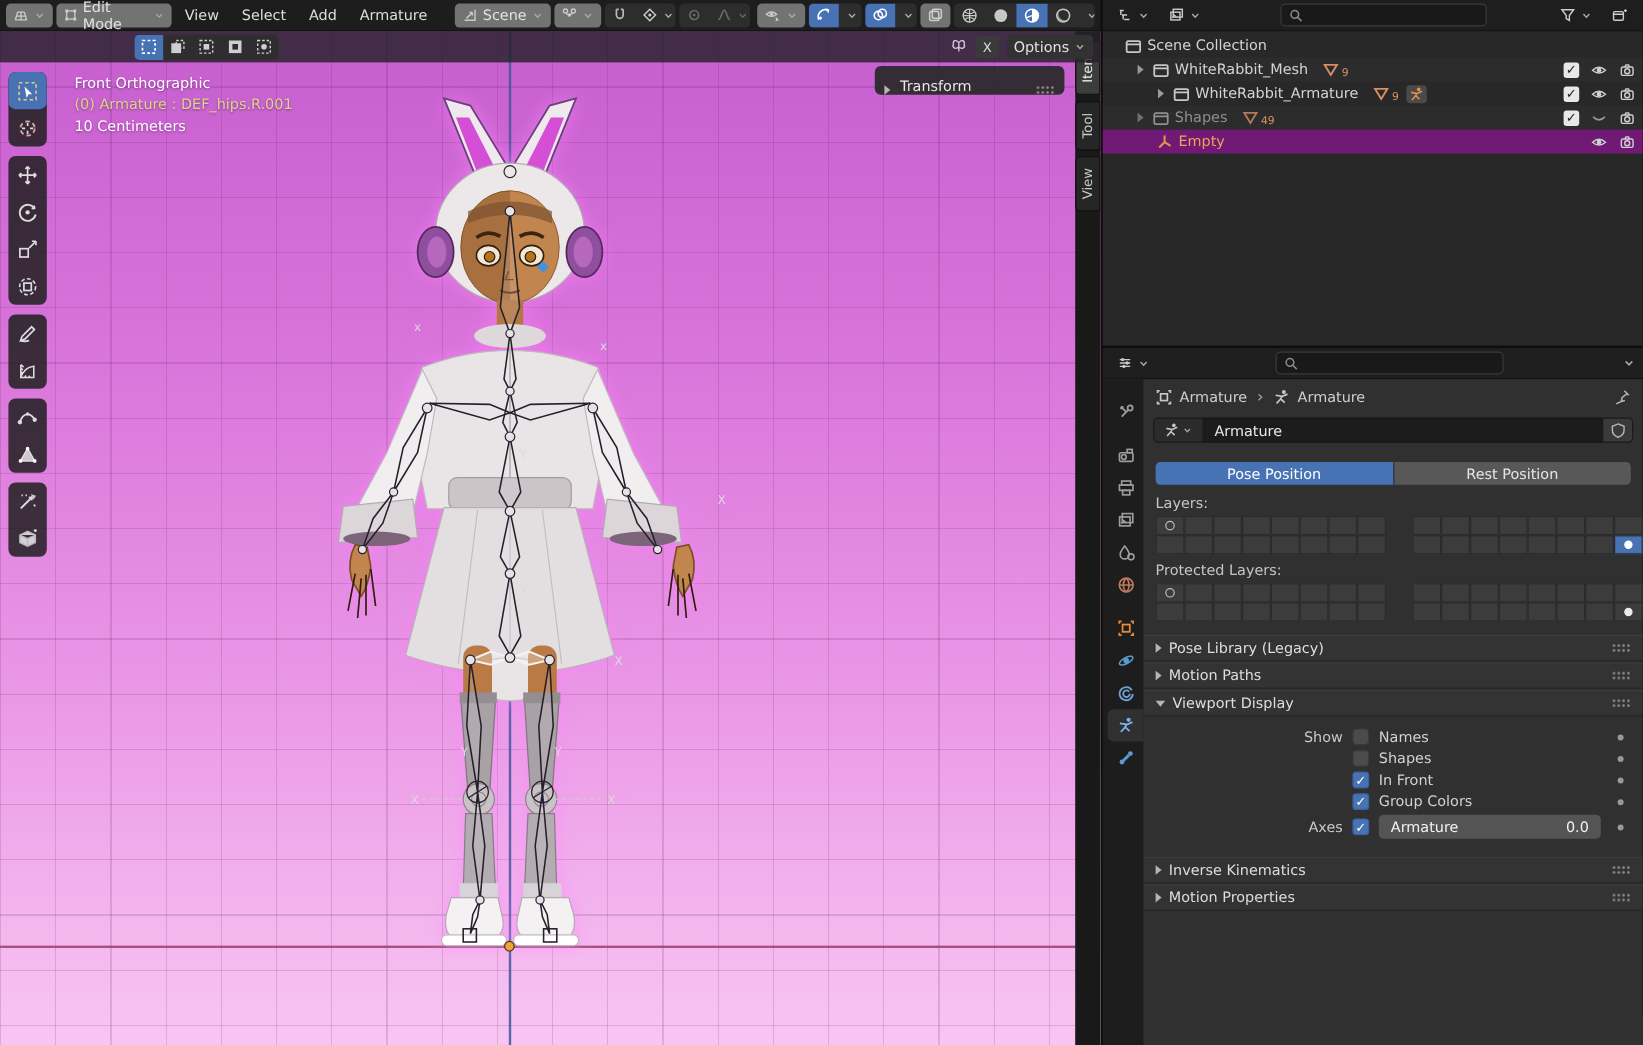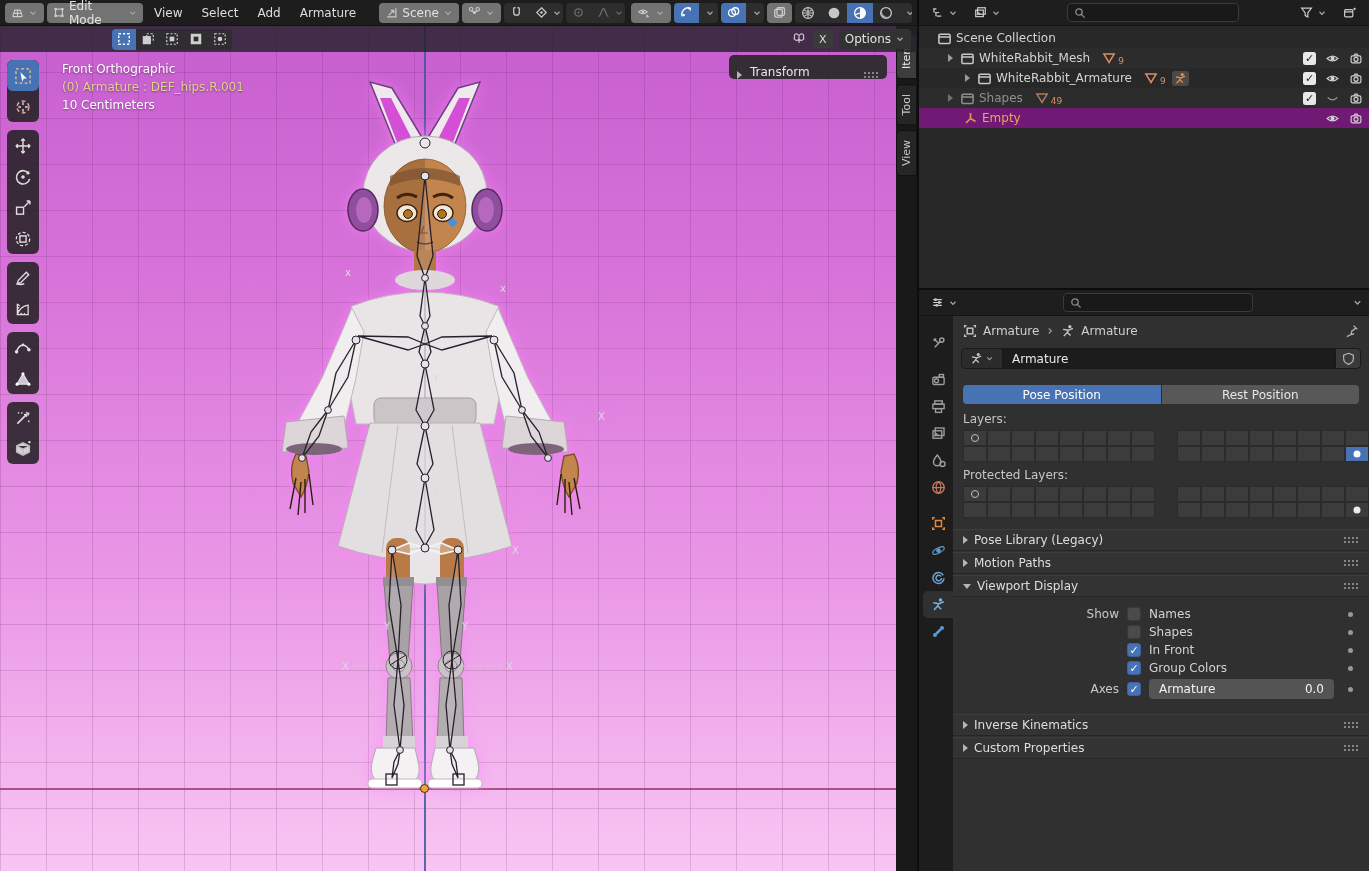--- a/index.html
+++ b/index.html
@@ -1138,21 +1138,21 @@
               </div>
             </div>
 
             <div class="panelhdr">
               <div class="chev"></div>
               <span>Inverse Kinematics</span>
               <div class="dragdots"></div>
             </div>
             <div class="panelhdr">
               <div class="chev"></div>
-              <span>Custom Properties</span>
+              <span>Motion Properties</span>
               <div class="dragdots"></div>
             </div>
           </div>
         </div>
       </div>
     </div>
   </div>
 </div>
 
 </body></html>

